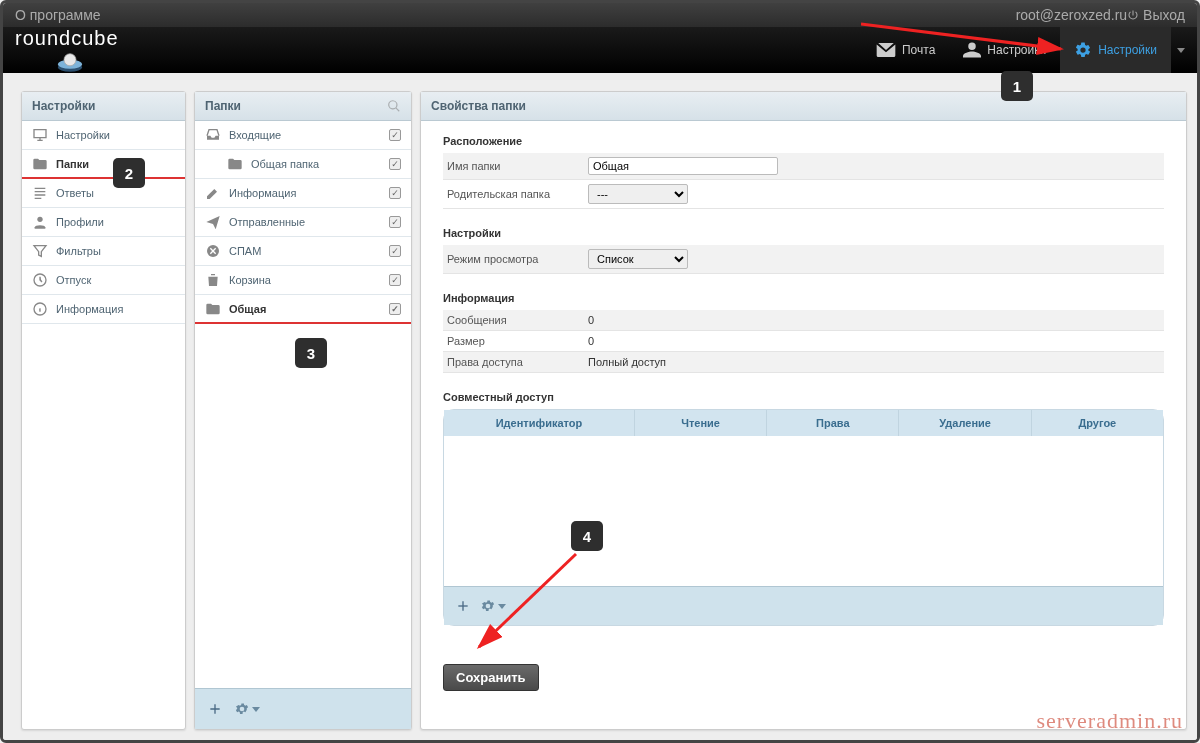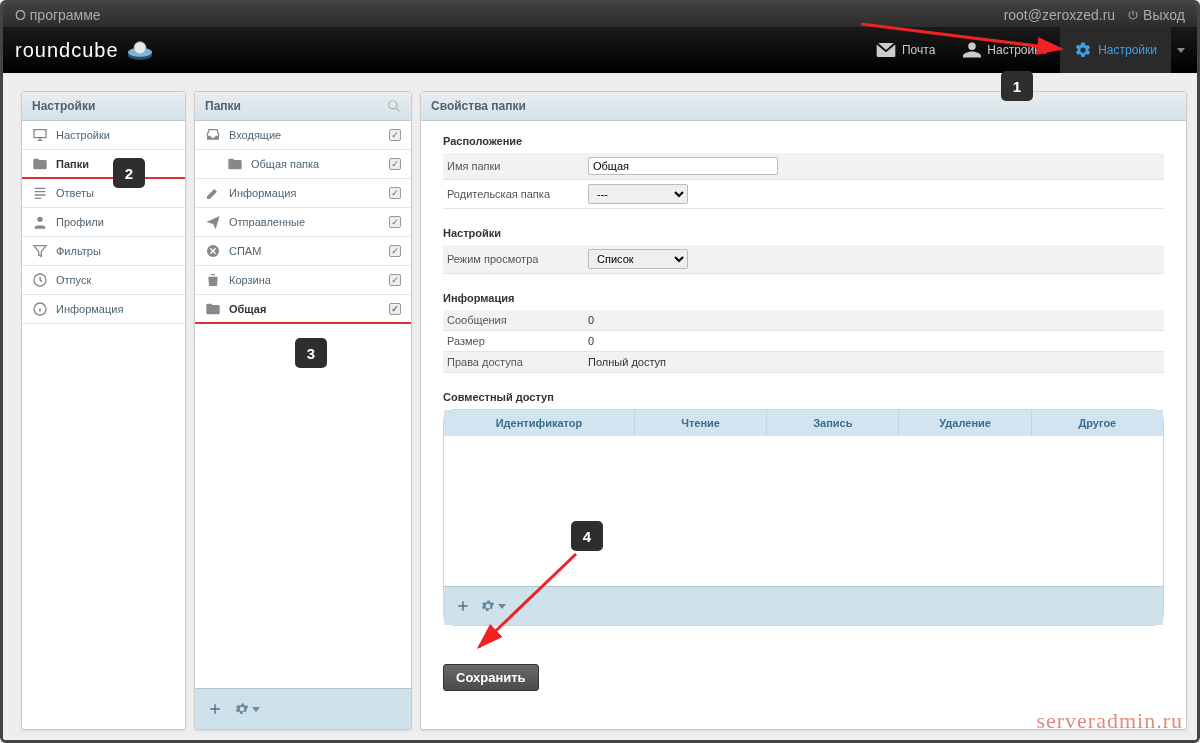--- a/index.html
+++ b/index.html
@@ -1,25 +1,25 @@
 <!DOCTYPE html>
 <html><head>
 <meta charset="utf-8">
 <style>
 * { margin: 0; padding: 0; box-sizing: border-box; }
 body { font-family: "Lucida Grande", Verdana, Arial, sans-serif; font-size: 11px; background: #f0f0f0; }
 
 .frame { width: 1200px; height: 743px; border: 3px solid #444; border-radius: 6px; position: relative; overflow: hidden; background: #eee; }
 
 .topbar { height: 24px; background: linear-gradient(#404040, #2c2c2c); color: #aaa; font-size: 14px; display: flex; align-items: center; padding: 0 12px; }
-.topbar .right { margin-left: auto; display: flex; align-items: center; gap: 12px; }
+.topbar .right { margin-left: auto; display: flex; align-items: center; gap: 0; }
 .topbar a { color: #aaa; text-decoration: none; }
 
 .header { height: 46px; background: linear-gradient(#1a1a1a, #000); display: flex; align-items: center; padding: 0 12px; color: #fff; }
-.logo { display: flex; align-items: center; font-size: 20px; font-weight: 300; letter-spacing: 1px; }
+.logo { display: flex; align-items: center; font-size: 20px; font-weight: 300; letter-spacing: 1px; flex-direction: column; }
 .logo-icon { width: 30px; height: 24px; margin-left: 6px; }
 .nav { margin-left: auto; display: flex; }
 .nav-item { display: flex; align-items: center; gap: 6px; padding: 0 14px; height: 46px; color: #ccc; cursor: pointer; font-size: 12px; }
 .nav-item.active { background: #2a2a2a; color: #3da0e3; }
 .nav-item.active svg { fill: #3da0e3; }
 .nav-item svg { fill: #ccc; }
 
 .workspace { position: absolute; top: 70px; left: 0; right: 0; bottom: 0; padding: 18px 10px 10px 18px; background: #eee; }
 .cols { display: flex; height: 100%; gap: 8px; }
 
@@ -293,21 +293,21 @@
               <div class="prop-value">Полный доступ</div>
             </div>
           </fieldset>
 
           <fieldset>
             <legend>Совместный доступ</legend>
             <div class="share-box">
               <div class="share-head">
                 <div class="share-col">Идентификатор</div>
                 <div class="share-col">Чтение</div>
-                <div class="share-col">Запись</div>
+                <div class="share-col">Права</div>
                 <div class="share-col">Удаление</div>
                 <div class="share-col">Другое</div>
               </div>
               <div class="share-body"></div>
               <div class="share-tb">
                 <div class="tb-btn">
                   <svg width="16" height="16" viewBox="0 0 24 24" fill="#4a6a85">
                       <path d="M11 5h2v14h-2z"></path>
                       <path d="M5 11h14v2H5z"></path>
                     </svg>

